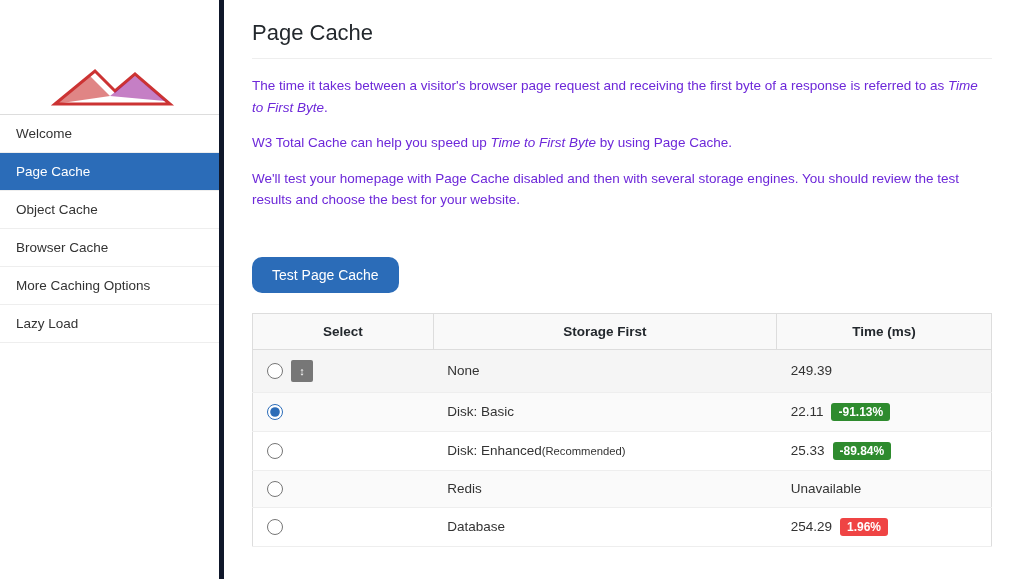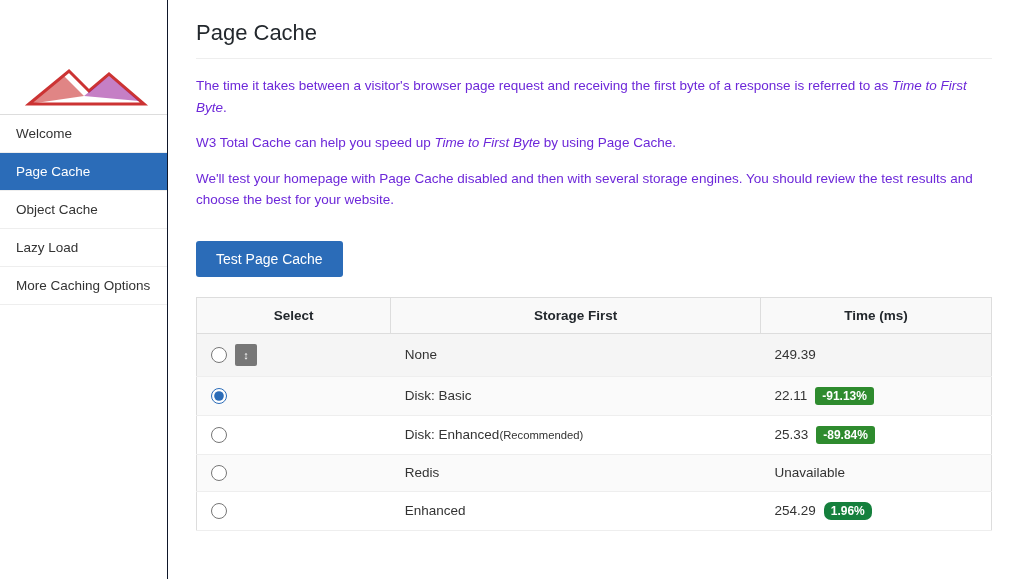--- a/index.html
+++ b/index.html
@@ -1,21 +1,21 @@
 <!DOCTYPE html>
 <html><head>
   <meta charset="utf-8">
   <style>
     * { box-sizing: border-box; margin: 0; padding: 0; }
     body { font-family: -apple-system, BlinkMacSystemFont, "Segoe UI", Arial, sans-serif; font-size: 14px; color: #333; background: #f1f1f1; display: flex; min-height: 579px; }
 
     .sidebar {
-      width: 168px;
+      width: 224px;
       background: #fff;
-      border-right: 1px solid #0f172a;
+      border-right: 5px solid #0f172a;
       flex-shrink: 0;
       padding-top: 60px;
     }
 
     .sidebar-nav {
       list-style: none;
     }
 
     .sidebar-nav li {
       border-bottom: 1px solid #eee;
@@ -66,22 +66,22 @@
       font-weight: 400;
     }
 
     .test-btn {
       background: #2b6cb8;
       color: #fff;
       border: none;
       padding: 10px 20px;
       font-size: 14px;
       cursor: pointer;
-      border-radius: 3px;
-      margin: 16px 0 20px 0;
+      border-radius: 10px;
+      margin: 32px 0 20px 0;
       display: inline-block;
     }
 
     .cache-table {
       width: 100%;
       border-collapse: collapse;
       border: 1px solid #ddd;
     }
 
     .cache-table th {
@@ -144,22 +144,21 @@
       font-weight: 600;
       color: #fff;
       margin-left: 8px;
     }
 
     .badge-green {
       background: #2e8b2e;
     }
 
     .badge-red {
-      background: #15803d;
-      border-radius: 7px;
+      background: #ef4444;
     }
   </style>
 </head>
 <body>
 
 <div style="display:flex; width:1020px; min-height:579px; position:relative;">
 
   <div class="sidebar">
 
     <div style="height:55px; display:flex; align-items:center; justify-content:center; border-bottom:1px solid #ddd; background:#fff; overflow:hidden;">
@@ -174,24 +173,27 @@
       <li>
         <a>Welcome</a>
       </li>
       <li class="active">
         <a>Page Cache</a>
       </li>
       <li>
         <a>Object Cache</a>
       </li>
       <li>
+        <a>Browser Cache</a>
+      </li>
+      <li>
+        <a>More Caching Options</a>
+      </li>
+      <li>
         <a>Lazy Load</a>
-      </li>
-      <li>
-        <a>More Caching Options</a>
       </li>
     </ul>
   </div>
 
   <div class="main-content">
     <h1 class="page-title">Page Cache</h1>
 
     <p class="description">
       The time it takes between a visitor's browser page request and receiving the first byte of a response is referred to as <em>Time to First Byte</em>.
     </p>
@@ -249,19 +251,19 @@
             </td>
             <td>Redis</td>
             <td><span>Unavailable</span></td>
           </tr>
           <tr>
             <td>
               <div class="radio-cell">
                 <input type="radio" name="cache-engine" class="radio-input" style="">
               </div>
             </td>
-            <td>Enhanced</td>
+            <td>Database</td>
             <td><span>254.29</span><span class="badge badge-red">1.96%</span></td>
           </tr>
         </tbody>
     </table>
   </div>
 </div>
 
 </body></html>

